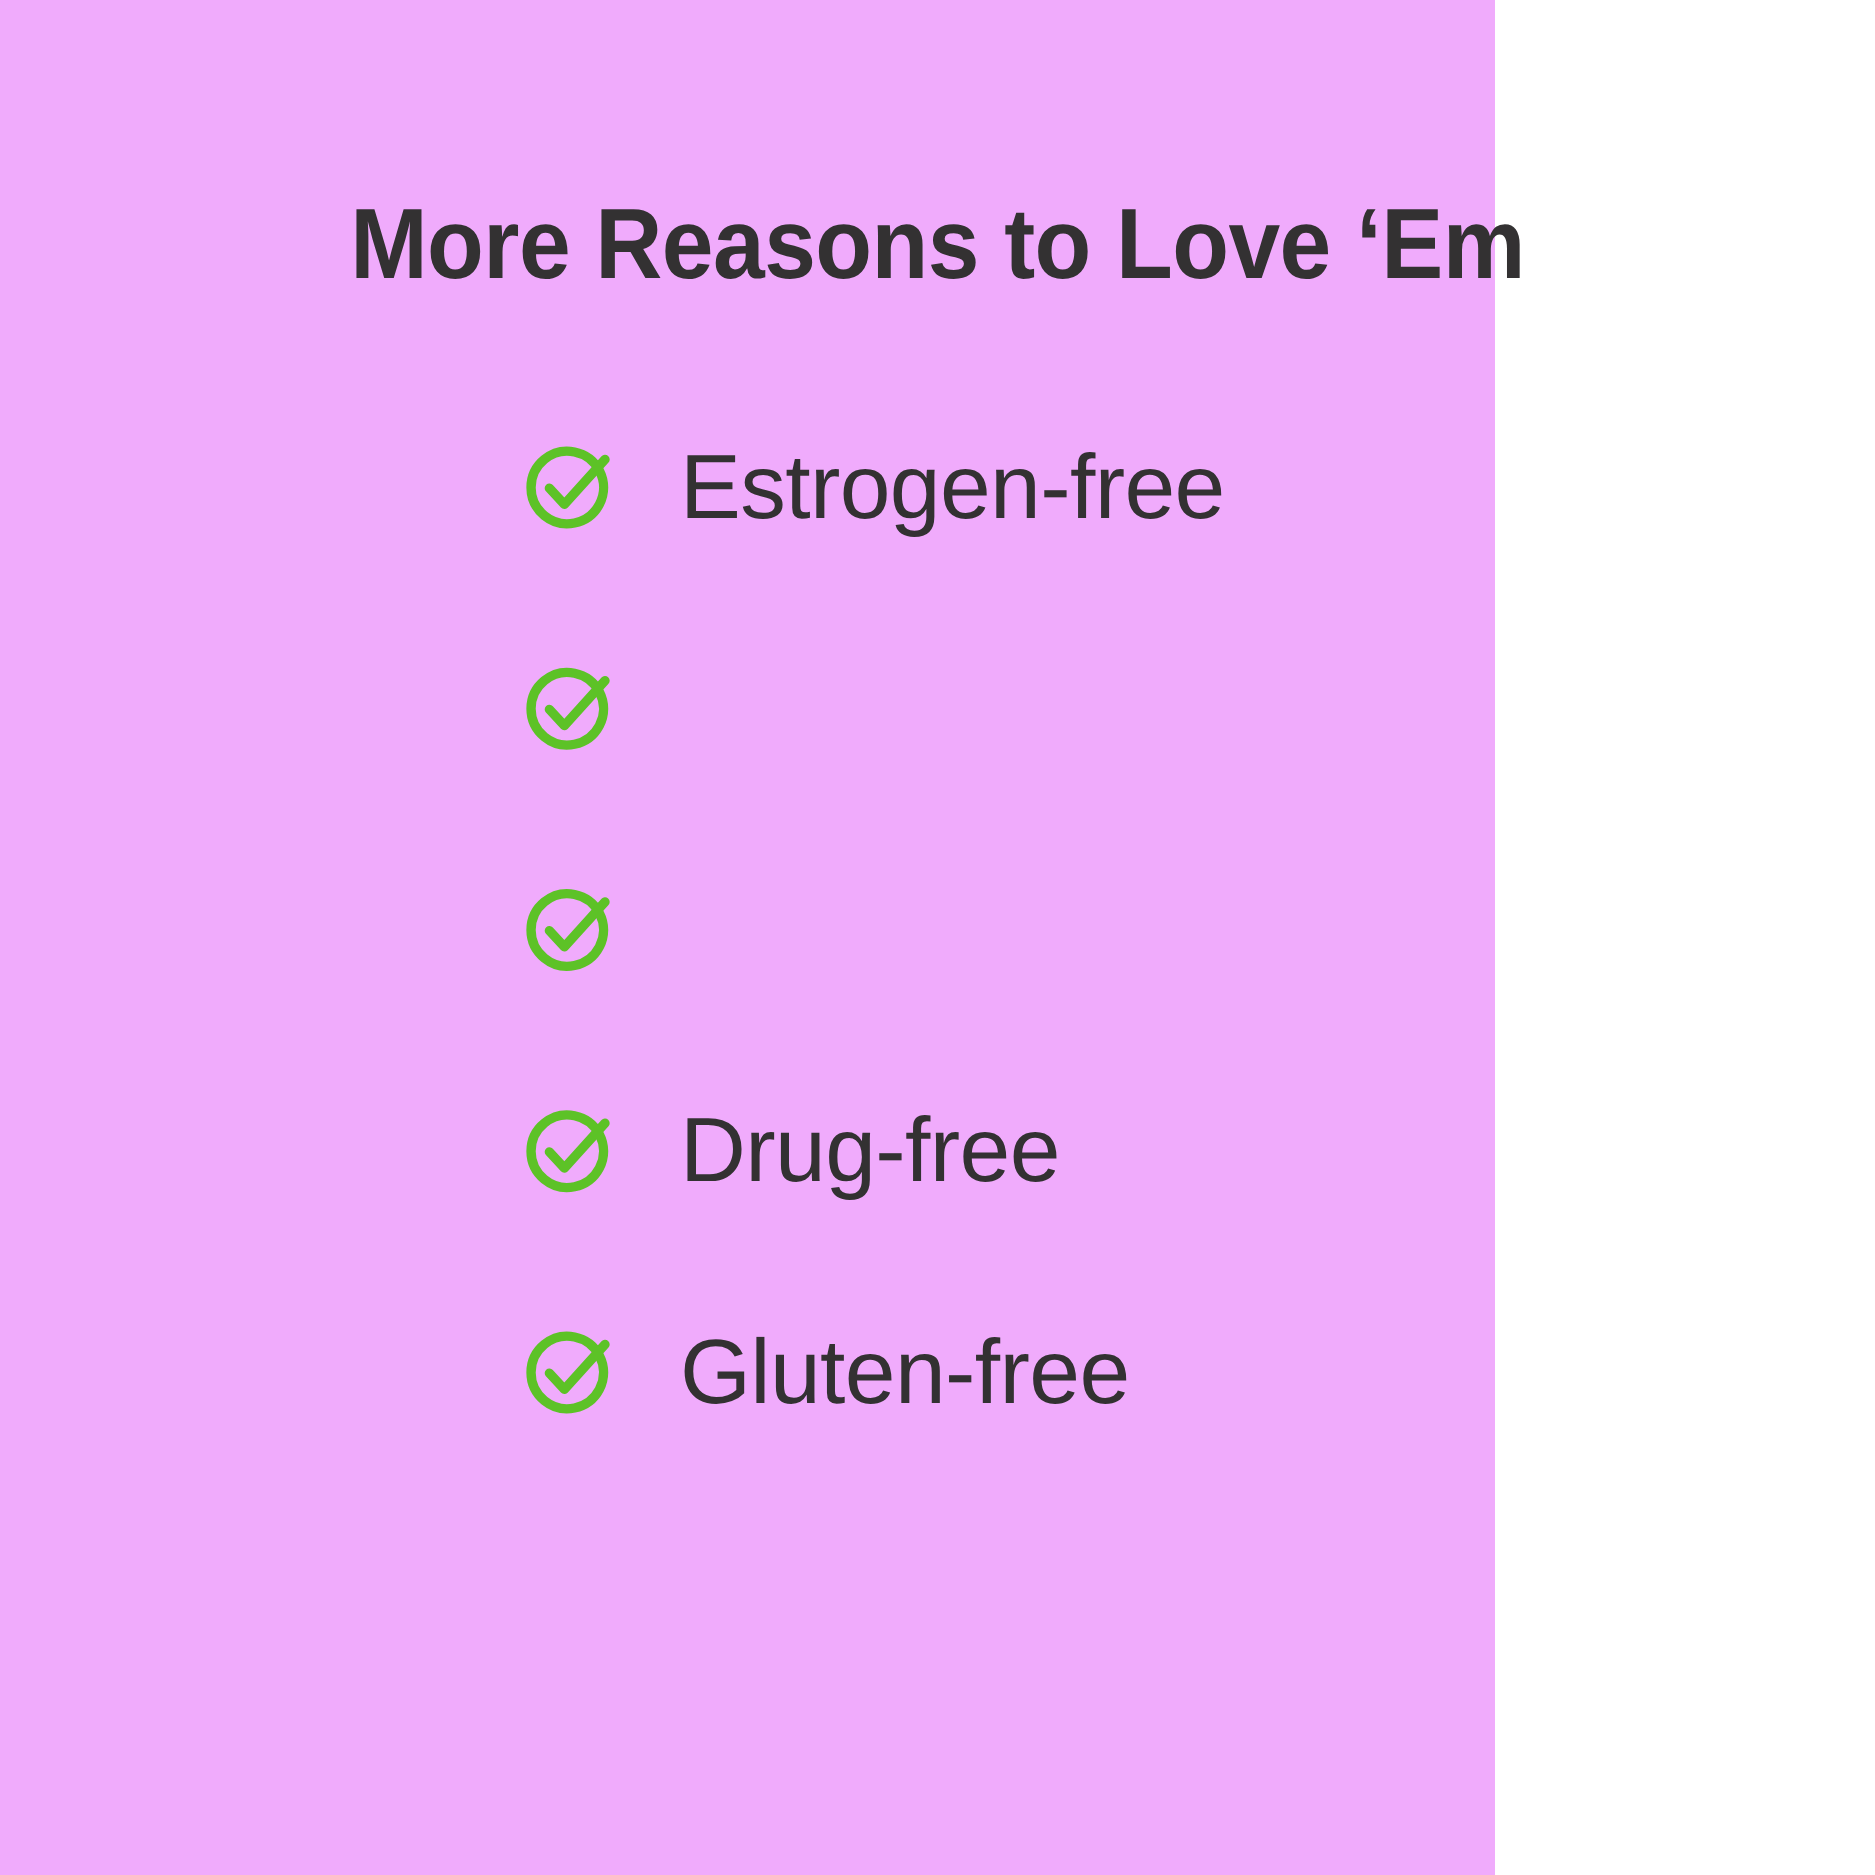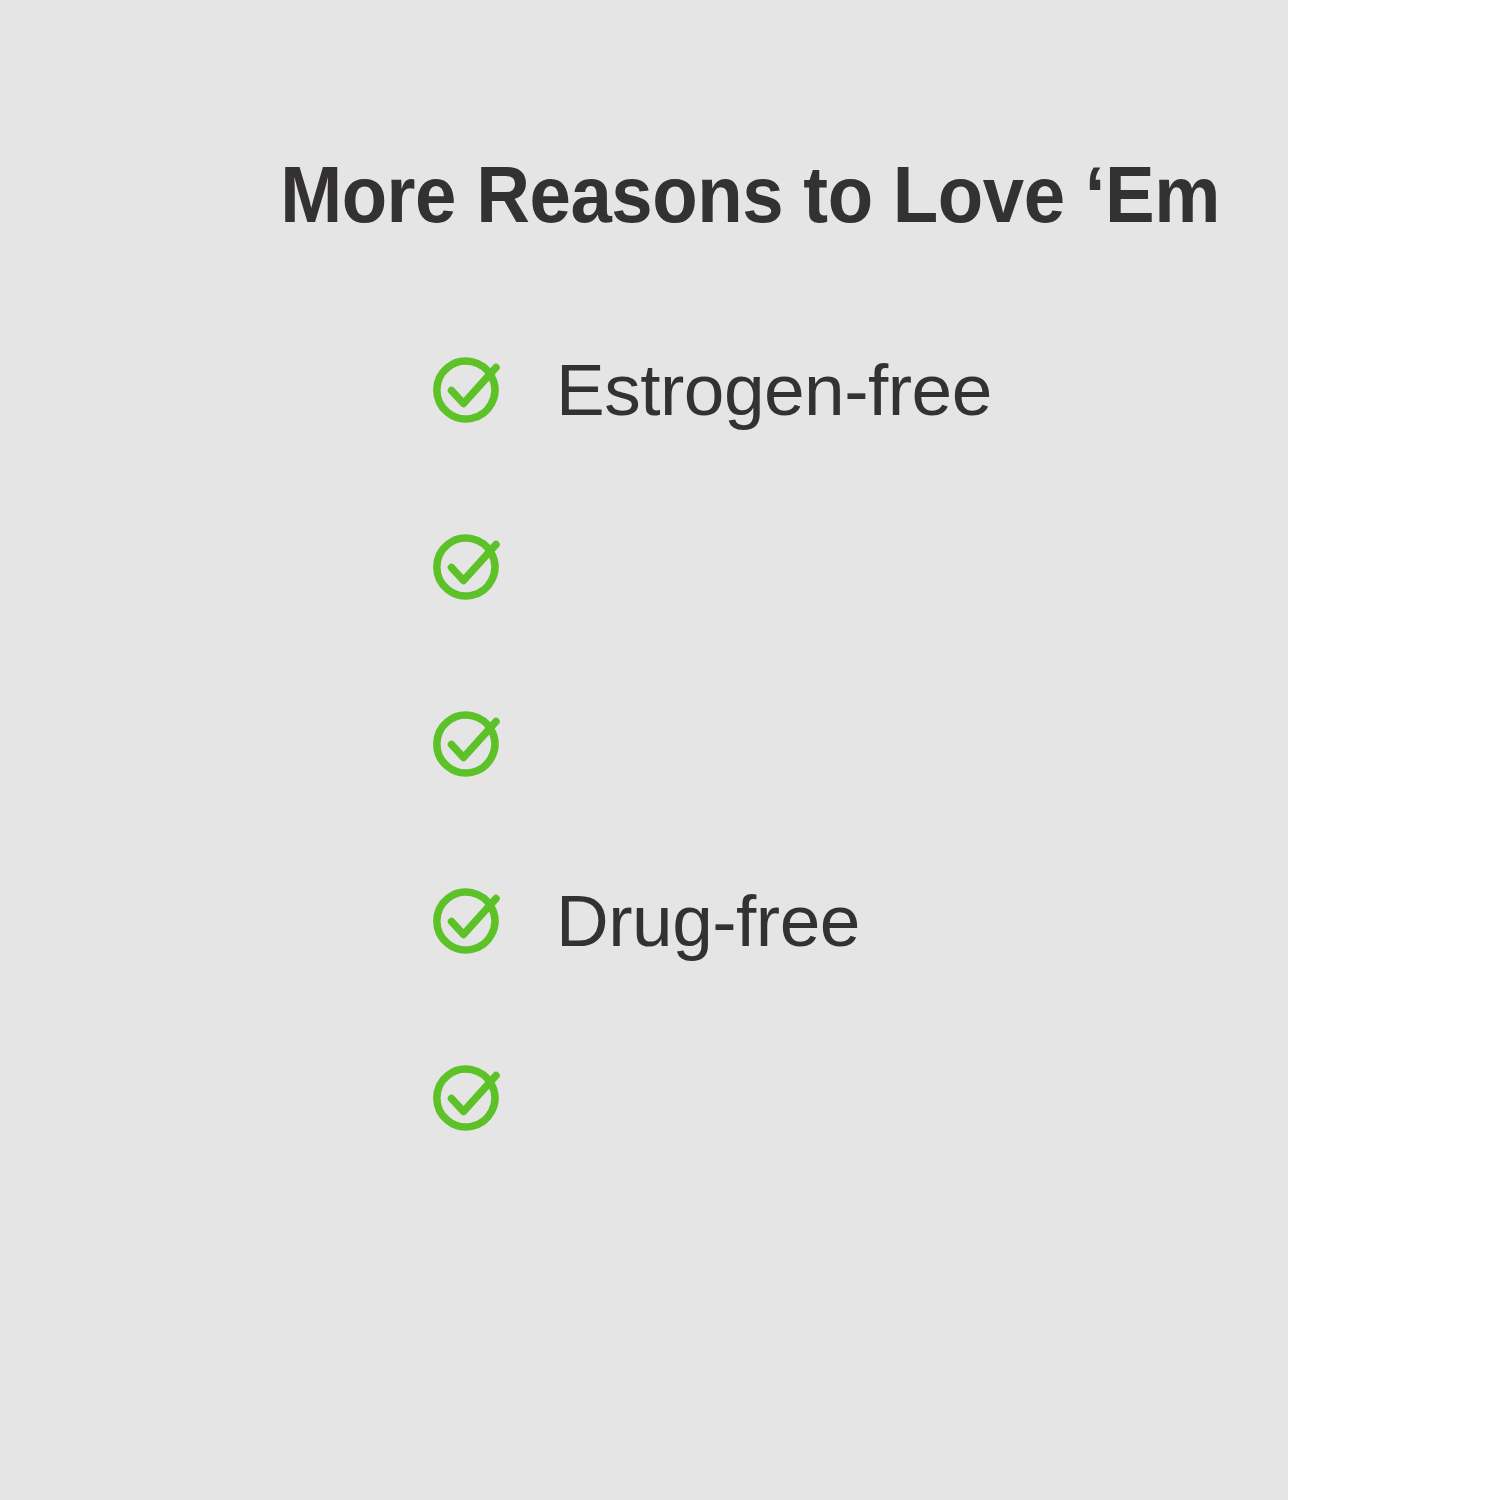--- a/index.html
+++ b/index.html
@@ -7,23 +7,23 @@
     padding: 0;
   }
   body {
     width: 1500px;
     height: 1500px;
     overflow: hidden;
     font-family: "Liberation Sans", sans-serif;
   }
   #poster {
     position: relative;
-    width: 1288px;
+    width: 1196px;
     height: 1500px;
-    background: #e5e5e5;
+    background: #f0abfc;
     box-sizing: border-box;
   }
 
   
   #headline {
     position: absolute;
     left: 0;
     top: 96px;
     width: 1500px;
     text-align: center;
@@ -34,21 +34,21 @@
     letter-spacing: -0.5px;
     color: #333132;
     transform: scaleX(0.93);
     transform-origin: 50% 50%;
     white-space: nowrap;
   }
 
   
   #benefits {
     position: absolute;
-    left: 430px;
+    left: 418px;
     top: 348px;
     width: 1040px;
   }
   .benefit-row {
     display: flex;
     align-items: center;
     height: 84px;
     margin-bottom: 93px;
   }
   .benefit-row:last-child { margin-bottom: 0; }
@@ -127,17 +127,18 @@
       <span class="benefit-label">Drug-free</span>
     </div>
 
     <div class="benefit-row">
       <span class="check-wrap">
         <svg viewBox="0 0 76 76" aria-hidden="true">
           <path d="M61.5 24.5 A 29 29 0 1 0 61.5 51.5 A 29 29 0 0 0 61.5 24.5" fill="none" stroke="#5DC227" stroke-width="7.5" stroke-linecap="round"></path>
           <path d="M21.5 38.5 L 33.5 51.5 L 66 15.5" fill="none" stroke="#5DC227" stroke-width="7.5" stroke-linecap="round" stroke-linejoin="round"></path>
         </svg>
       </span>
+      <span class="benefit-label">Gluten-free</span>
     </div>
 
 
   </div>
 </div>
 
 </body></html>

